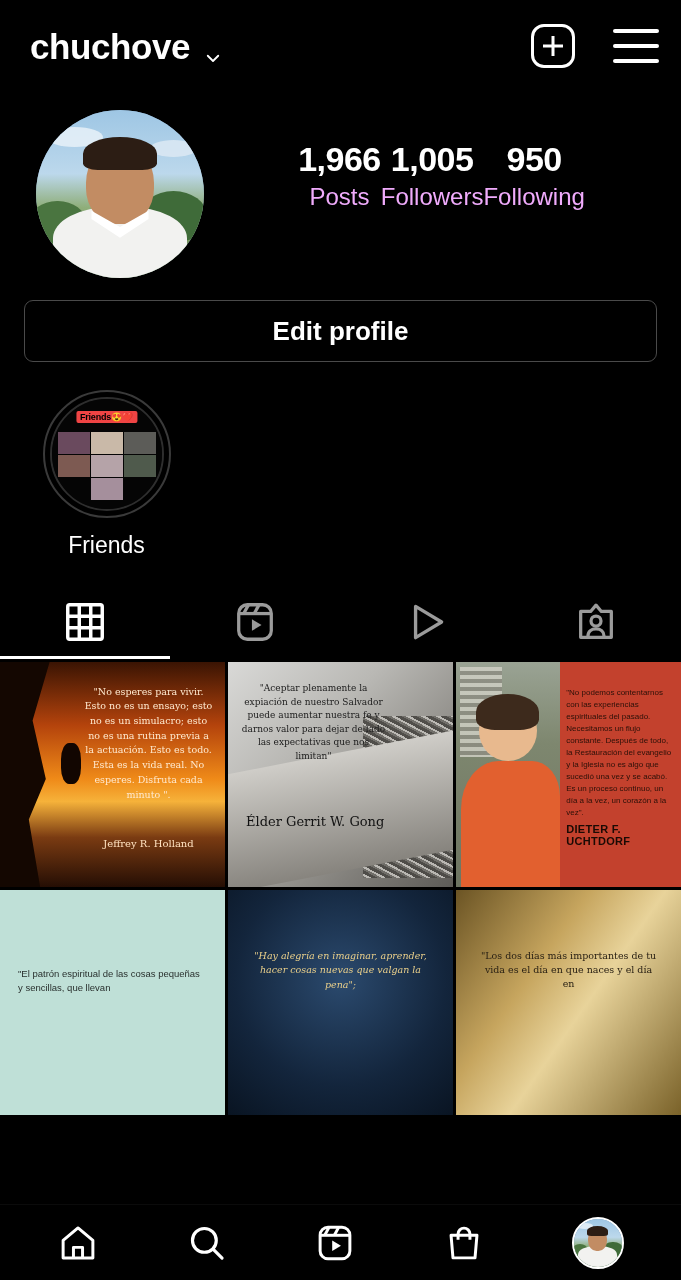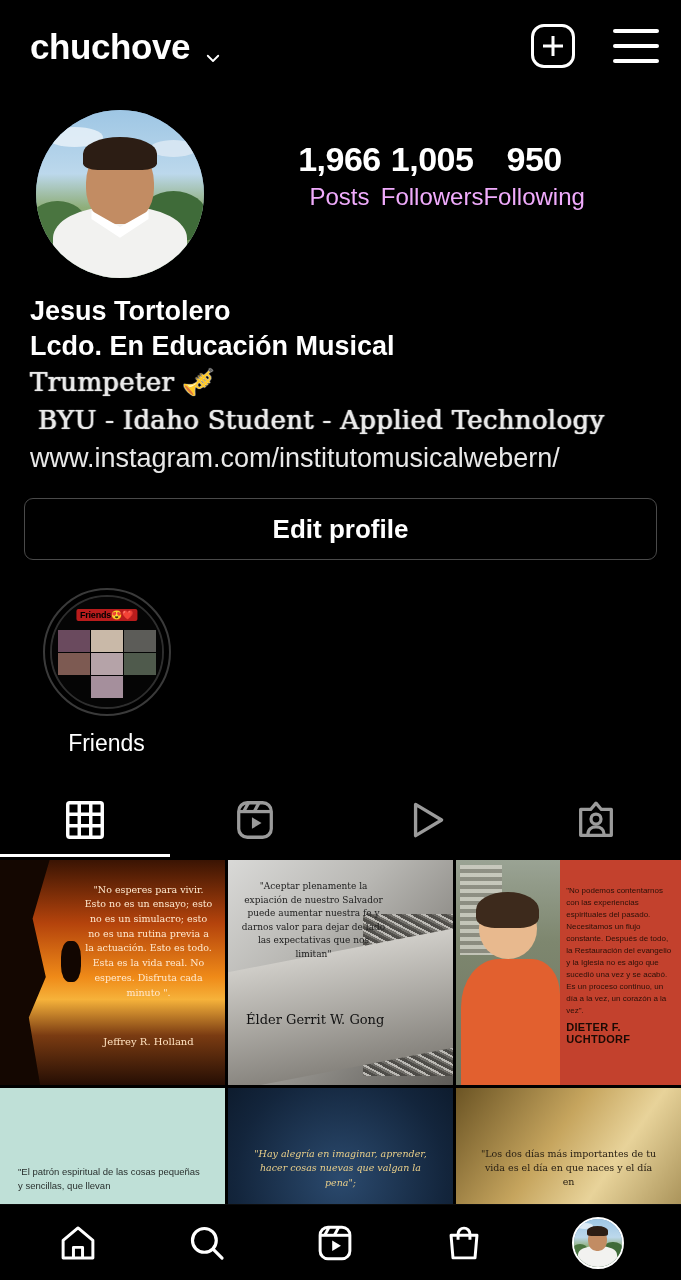--- a/index.html
+++ b/index.html
@@ -87,21 +87,21 @@
   .hl-new .plus-lg { position: absolute; inset: 0; }
   .hl-new .plus-lg:before, .hl-new .plus-lg:after { content:""; position:absolute; background:#fff; }
   .hl-new .plus-lg:before { left:50%; top:34px; bottom:34px; width:4px; transform:translateX(-50%); }
   .hl-new .plus-lg:after { top:50%; left:34px; right:34px; height:4px; transform:translateY(-50%); }
 
   
   .collage { position: absolute; inset: 0; background:#050505; }
   .collage .tile { position: absolute; background-size: cover; }
   .sticker {
     position: absolute; top: 12px; left: 50%; transform: translateX(-50%);
-    background: #b91c1c; color: #000; font-size: 9px; font-weight: 700;
+    background: #ef4444; color: #000; font-size: 9px; font-weight: 700;
     padding: 1px 4px; border-radius: 2px; white-space: nowrap; z-index: 5;
     letter-spacing: -0.2px;
   }
 
   
   .tabs { display: flex; margin-top: 26px; height: 74px; position: relative; }
   .tab { flex: 1; display: flex; align-items: center; justify-content: center; }
   .tab svg { display: block; }
   .tab-underline {
     position: absolute; bottom: 0; left: 0; width: 170px; height: 3px; background: #fff;
@@ -229,27 +229,20 @@
         <div class="num">1,005</div>
         <div class="lbl">Followers</div>
       </div>
       <div class="stat">
         <div class="num">950</div>
         <div class="lbl">Following</div>
       </div>
     </div>
   </div>
 
-  <div class="bio">
-    <div class="name">Jesus Tortolero</div>
-    <div class="headline">Lcdo. En Educación Musical</div>
-    <div class="deco">Trumpeter 🎺</div>
-    <div class="deco deco2"> BYU - Idaho Student - Applied Technology</div>
-    <div class="link">www.instagram.com/institutomusicalwebern/</div>
-  </div>
 
   <div class="edit-btn">Edit profile</div>
 
   <div class="highlights">
     <div class="hl">
       <div class="hl-ring">
         <div class="hl-inner">
           <div class="collage">
             <div class="tile" style="left:6%;top:30%;width:29%;height:20%;background:#6a4a5e;"></div>
             <div class="tile" style="left:36%;top:30%;width:29%;height:20%;background:#c9b9a8;"></div>

